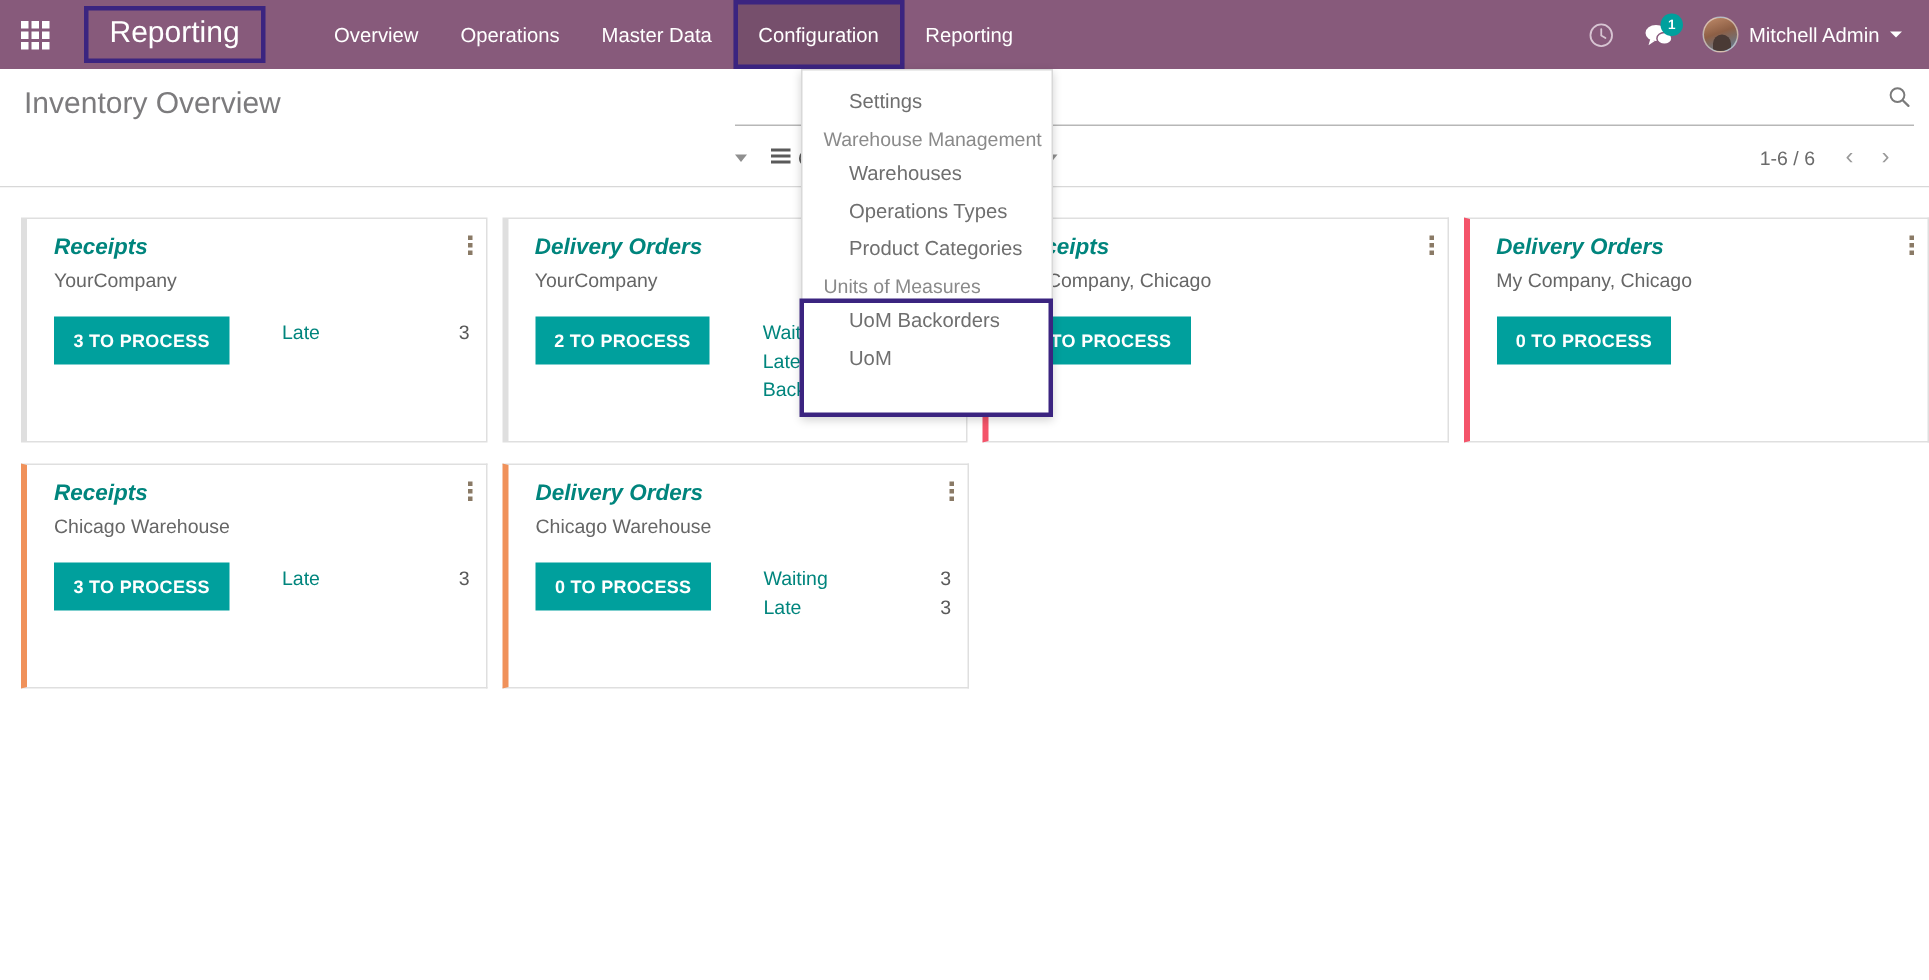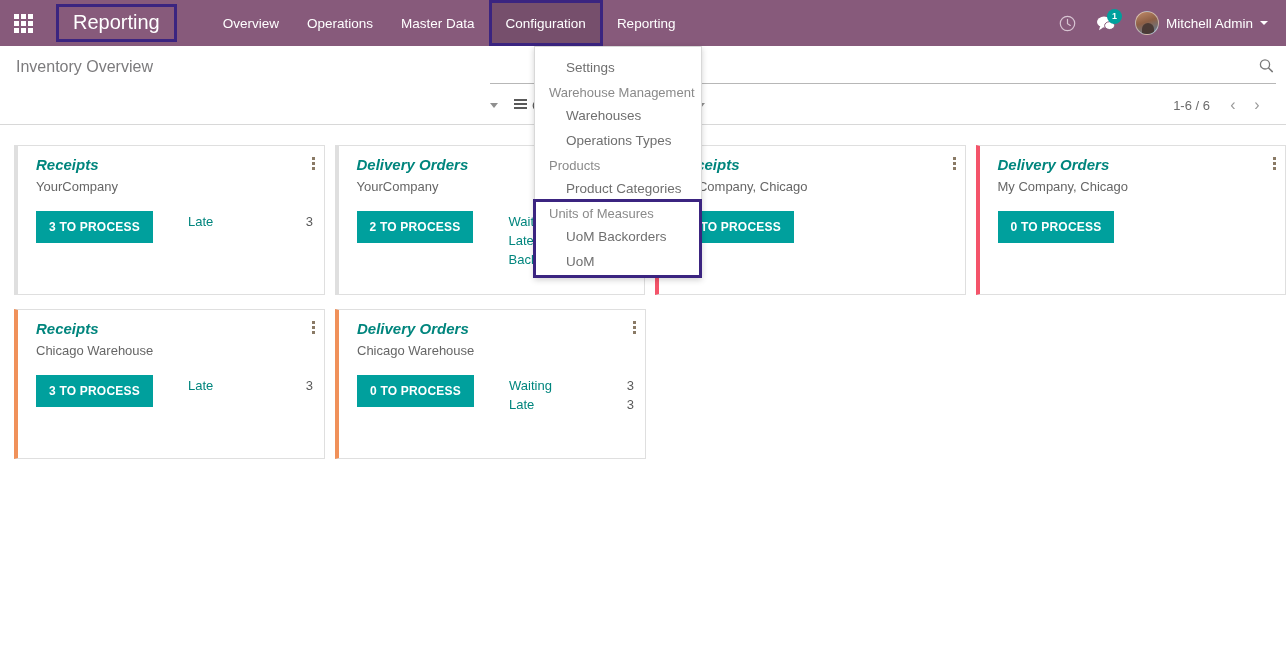--- a/index.html
+++ b/index.html
@@ -92,21 +92,21 @@
 
   
   .control-panel {
     position: absolute; top: 46px; left: 0;
     width: 1286px; height: 79px;
     background: #fff;
     border-bottom: 1px solid #d8d8d8;
   }
   .breadcrumb {
     position: absolute; left: 16px; top: 12px;
-    font-size: 16px; color: #7c7b7d;
+    font-size: 20px; color: #7c7b7d;
   }
   .searchview {
     position: absolute; left: 490px; top: 8px;
     width: 786px; height: 30px;
     border-bottom: 1px solid #b7b7b7;
     display: flex; align-items: center; justify-content: flex-end;
   }
   .search-icon-btn { padding: 0 2px 2px 0; cursor: pointer; }
 
   .cp-bottom {
@@ -429,20 +429,19 @@
     </div>
 
   </div>
 </div>
 
 <div class="dropdown">
   <div class="dd-item">Settings</div>
   <div class="dd-section">Warehouse Management</div>
   <div class="dd-item">Warehouses</div>
   <div class="dd-item">Operations Types</div>
-  <div class="dd-section">Products</div>
   <div class="dd-item">Product Categories</div>
   <div class="dd-section">Units of Measures</div>
   <div class="dd-item">UoM Backorders</div>
   <div class="dd-item">UoM</div>
 </div>
 
 <div class="dd-highlight"></div>
 
 </body></html>

